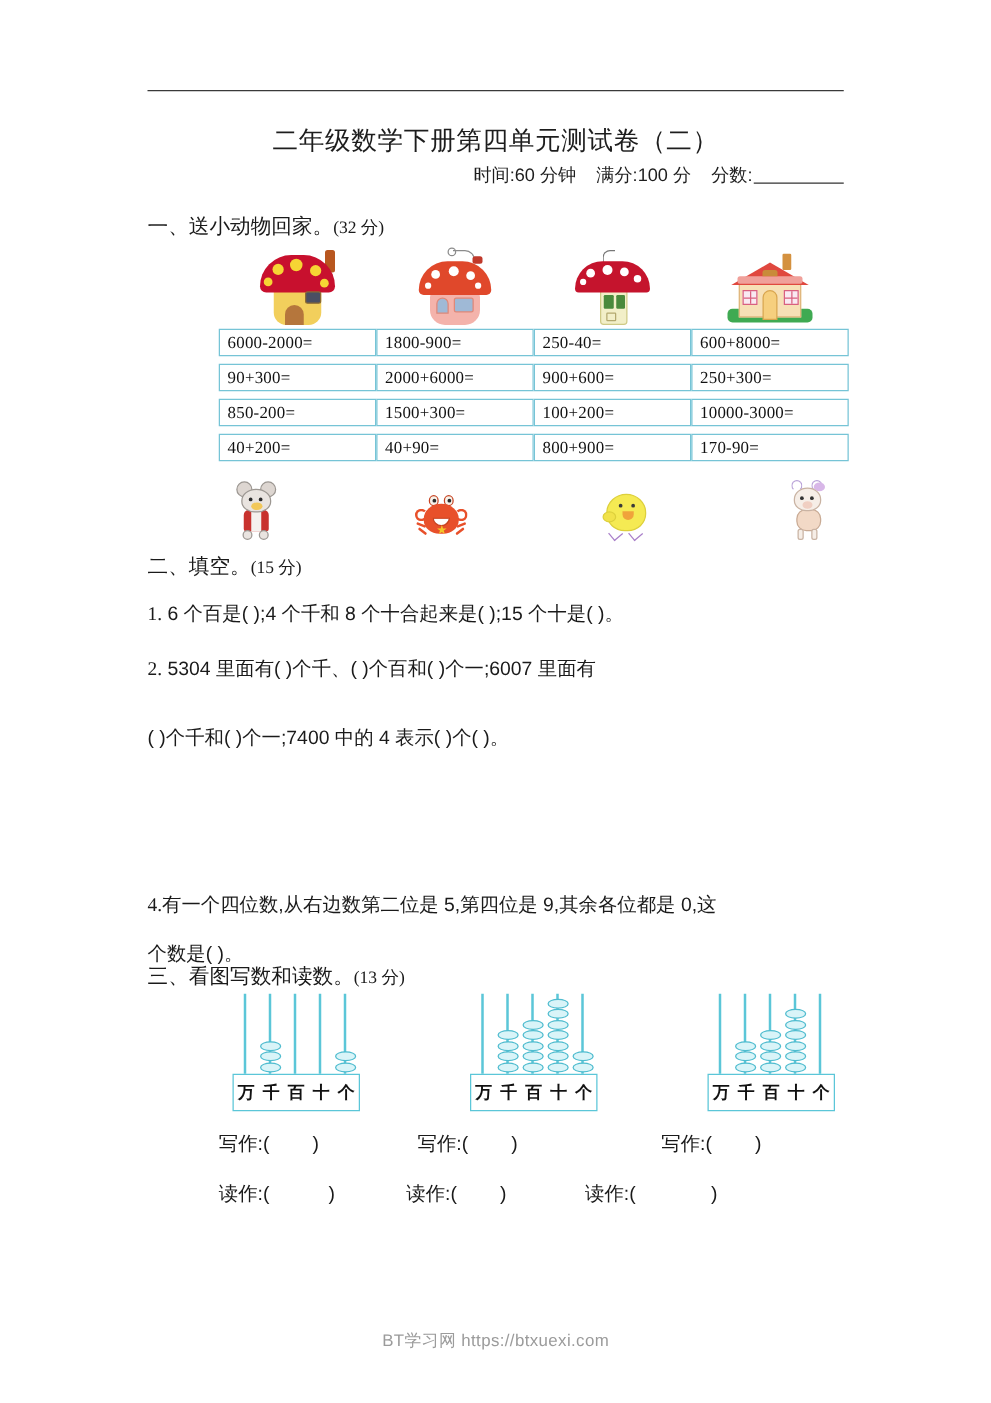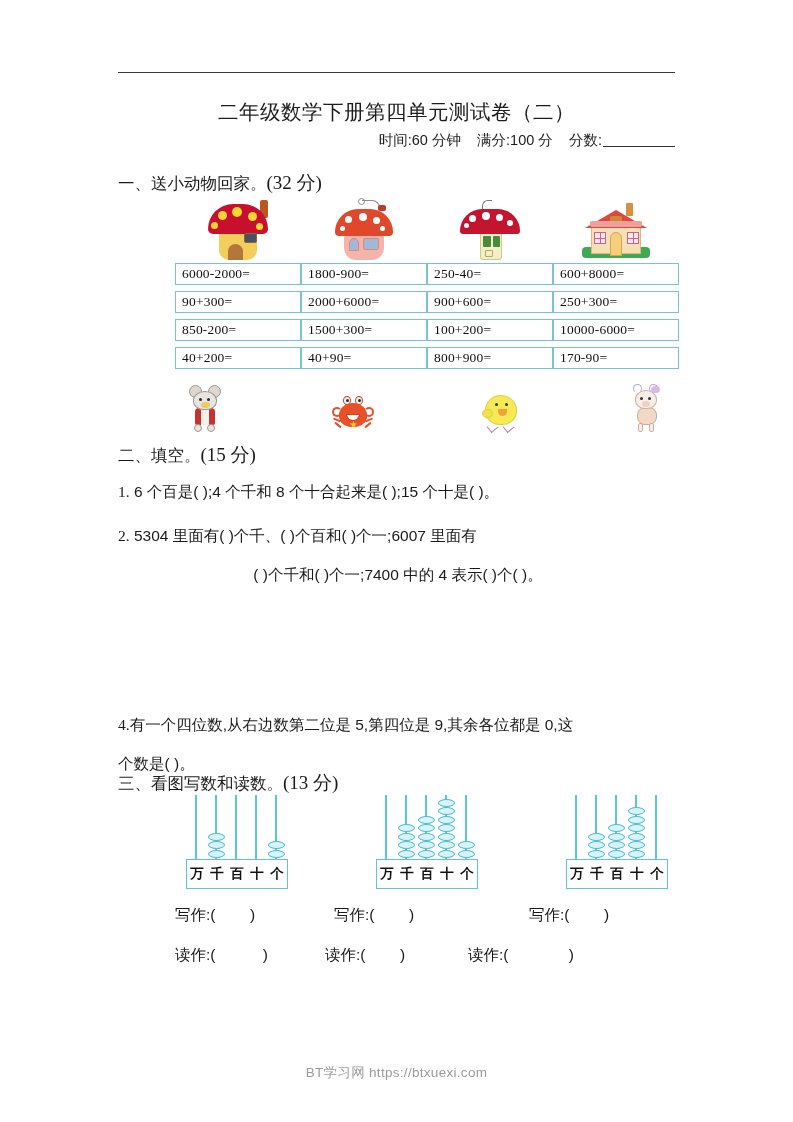--- a/index.html
+++ b/index.html
@@ -52,21 +52,21 @@
   .sec-head {
     position: absolute;
     left: 118px;
     font-size: 16.5px;
     font-family: "Liberation Sans", "DejaVu Sans", sans-serif;
     color: #1a1a1a;
     white-space: nowrap;
   }
   .sec-head .pts {
     font-family: "Liberation Serif", serif;
-    font-size: 19px;
+    font-size: 14px;
   }
 
   
   .s1 { position: absolute; left: 142px; top: 198px; width: 570px; }
   .s1-cols { display: flex; justify-content: center; }
   .s1-col { width: 126px; }
 
   .house-wrap {
     height: 62px;
     display: flex;
@@ -542,21 +542,21 @@
                 <span class="wx2"></span>
               </div>
             <div class="w wr">
                 <span class="wx1"></span>
                 <span class="wx2"></span>
               </div>
           </div>
         </div>
         <div class="eq-box">600+8000=</div>
         <div class="eq-box">250+300=</div>
-        <div class="eq-box">10000-6000=</div>
+        <div class="eq-box">10000-3000=</div>
         <div class="eq-box">170-90=</div>
       </div>
     </div>
 
     <div class="animals">
       <div class="animal-cell">
         <div class="animal mouse">
           <div class="ear earl"></div>
             <div class="ear earr"></div>
           <div class="body"></div>
@@ -621,21 +621,21 @@
   <div class="s2" style="top:480px;">
     <div class="q-line">
       <span class="n">1.</span>&nbsp;<span>6 个百是(      );4 个千和 8 个十合起来是(      );15 个十是(      )。</span>
     </div>
   </div>
 
   <div class="s2" style="top:524px;">
     <div class="q-line">
       <span class="n">2.</span>&nbsp;<span>5304 里面有(      )个千、(      )个百和(      )个一;6007 里面有</span>
     </div>
-    <div class="q-line" style="margin-top:16px;text-align:center;">
+    <div class="q-line" style="margin-top:32px;">
       <span>(      )个千和(      )个一;7400 中的 4 表示(      )个(      )。</span>
     </div>
   </div>
 
 
   <div class="s2" style="top:713px;">
     <div class="q-line">
       <span class="n">4.</span><span>有一个四位数,从右边数第二位是 5,第四位是 9,其余各位都是 0,这</span>
     </div>
     <div class="q-line" style="margin-top:16px;">

